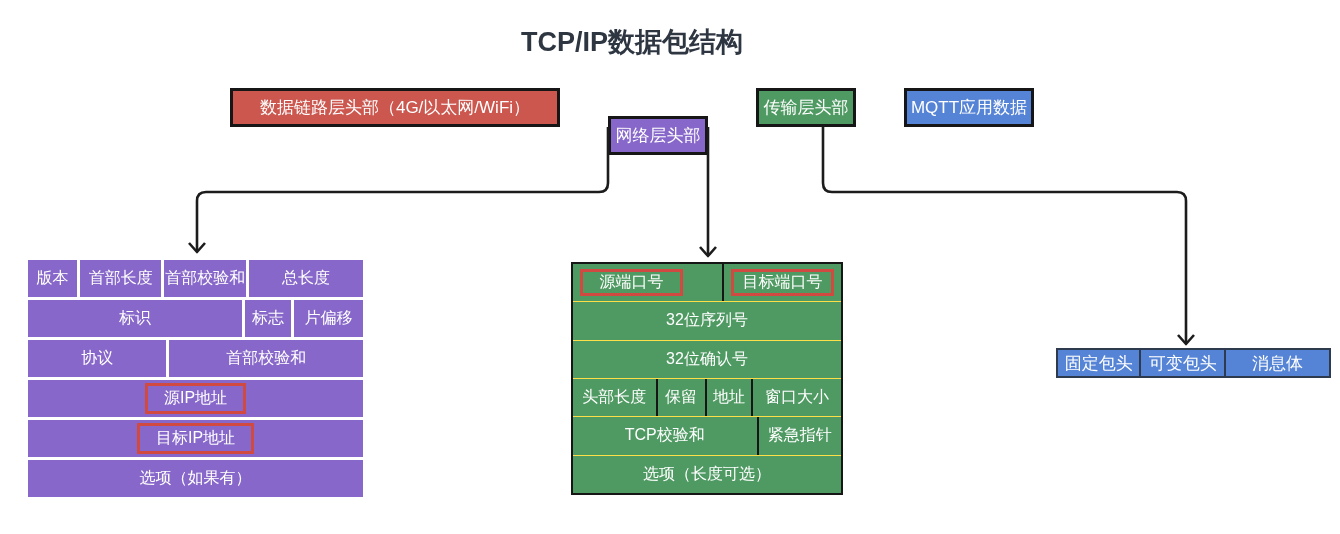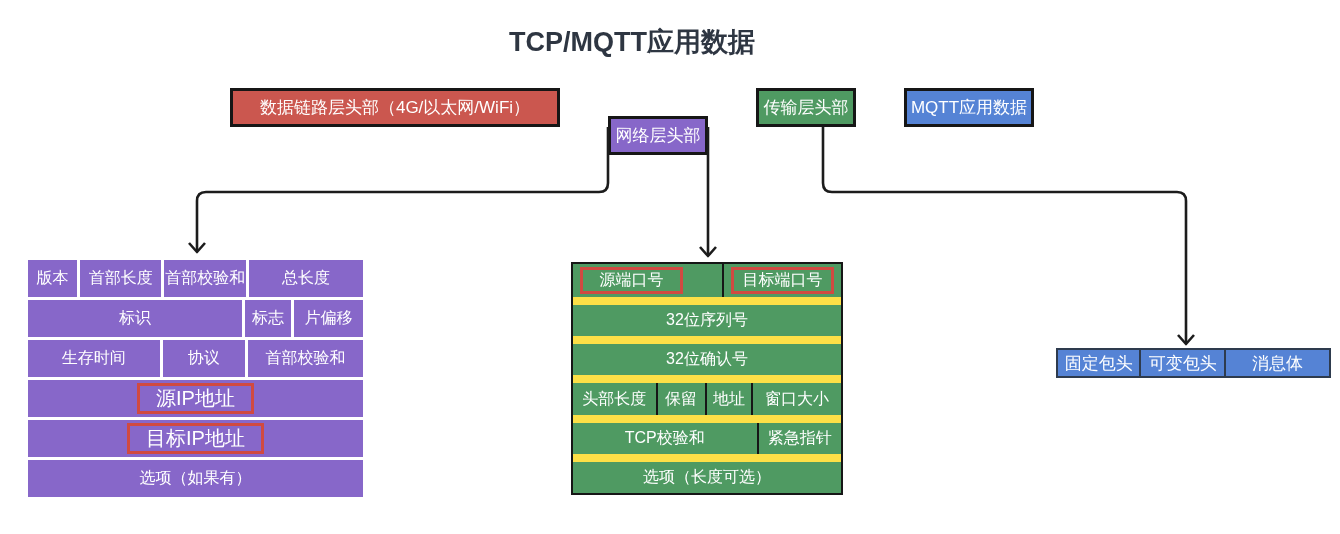--- a/index.html
+++ b/index.html
@@ -21,46 +21,46 @@
   .wires{position:absolute;left:0;top:0;width:1340px;height:534px;pointer-events:none;}
   .wires path{stroke:var(--line);stroke-width:2.6;fill:none;stroke-linejoin:round;}
 
   
   .ip-table{position:absolute;left:28px;top:260px;width:335px;display:flex;flex-direction:column;row-gap:3px;}
   .ip-row{display:flex;column-gap:3px;height:37px;}
   .ip-cell{background:var(--purple);color:var(--cell_text);font-size:16px;
            display:flex;align-items:center;justify-content:center;white-space:nowrap;}
   .hl-box{box-sizing:border-box;border:3px solid var(--highlight);color:var(--cell_text);
           display:flex;align-items:center;justify-content:center;white-space:nowrap;}
-  .ip-hl{height:31px;padding:1px 16px;font-size:20px;}
+  .ip-hl{height:31px;padding:1px 16px;font-size:16px;}
 
   
   .tcp-table{position:absolute;left:571px;top:262px;width:272px;height:233px;box-sizing:border-box;
              border:2px solid #161616;background:var(--green);display:flex;flex-direction:column;}
-  .tcp-row{display:flex;flex:1;border-top:8px solid #fde047;}
+  .tcp-row{display:flex;flex:1;border-top:1px solid #fde047;}
   .tcp-row:first-child{border-top:none;gap:32px;}
   .tcp-cell{background:var(--green);color:var(--cell_text);font-size:16px;
             display:flex;align-items:center;justify-content:center;white-space:nowrap;
             border-left:2px solid #161616;box-sizing:border-box;}
   .tcp-cell:first-child{border-left:none;}
   .tcp-hl{flex:1;margin:3px 7px;font-size:16px;}
 
   
   .mqtt-row{position:absolute;left:1056px;top:348px;width:275px;height:30px;box-sizing:border-box;
             border:2px solid #2e3b4e;background:var(--blue);display:flex;}
   .mqtt-cell{color:var(--cell_text);font-size:17px;display:flex;align-items:center;justify-content:center;
              white-space:nowrap;border-left:2px solid #2e3b4e;box-sizing:border-box;}
   .mqtt-cell:first-child{border-left:none;}
 </style>
 </head>
 <body>
 
 <div class="canvas">
 
-  <div class="title">TCP/MQTT应用数据</div>
+  <div class="title">TCP/IP数据包结构</div>
 
   <div class="bar">
     <div class="seg red">
       <span>数据链路层头部（4G/以太网/WiFi）</span>
     </div>
     <div class="seg purple">
       <span>网络层头部</span>
     </div>
     <div class="seg green">
       <span>传输层头部</span>
@@ -85,21 +85,20 @@
       <div class="ip-cell" style="flex:25">首部长度</div>
       <div class="ip-cell" style="flex:25">首部校验和</div>
       <div class="ip-cell" style="flex:35">总长度</div>
     </div>
     <div class="ip-row">
       <div class="ip-cell" style="flex:65">标识</div>
       <div class="ip-cell" style="flex:14">标志</div>
       <div class="ip-cell" style="flex:21">片偏移</div>
     </div>
     <div class="ip-row">
-      <div class="ip-cell" style="flex:40">生存时间</div>
       <div class="ip-cell" style="flex:25">协议</div>
       <div class="ip-cell" style="flex:35">首部校验和</div>
     </div>
     <div class="ip-row">
       <div class="ip-cell" style="flex:100">
         <span class="hl-box ip-hl">源IP地址</span>
       </div>
     </div>
     <div class="ip-row">
       <div class="ip-cell" style="flex:100">

